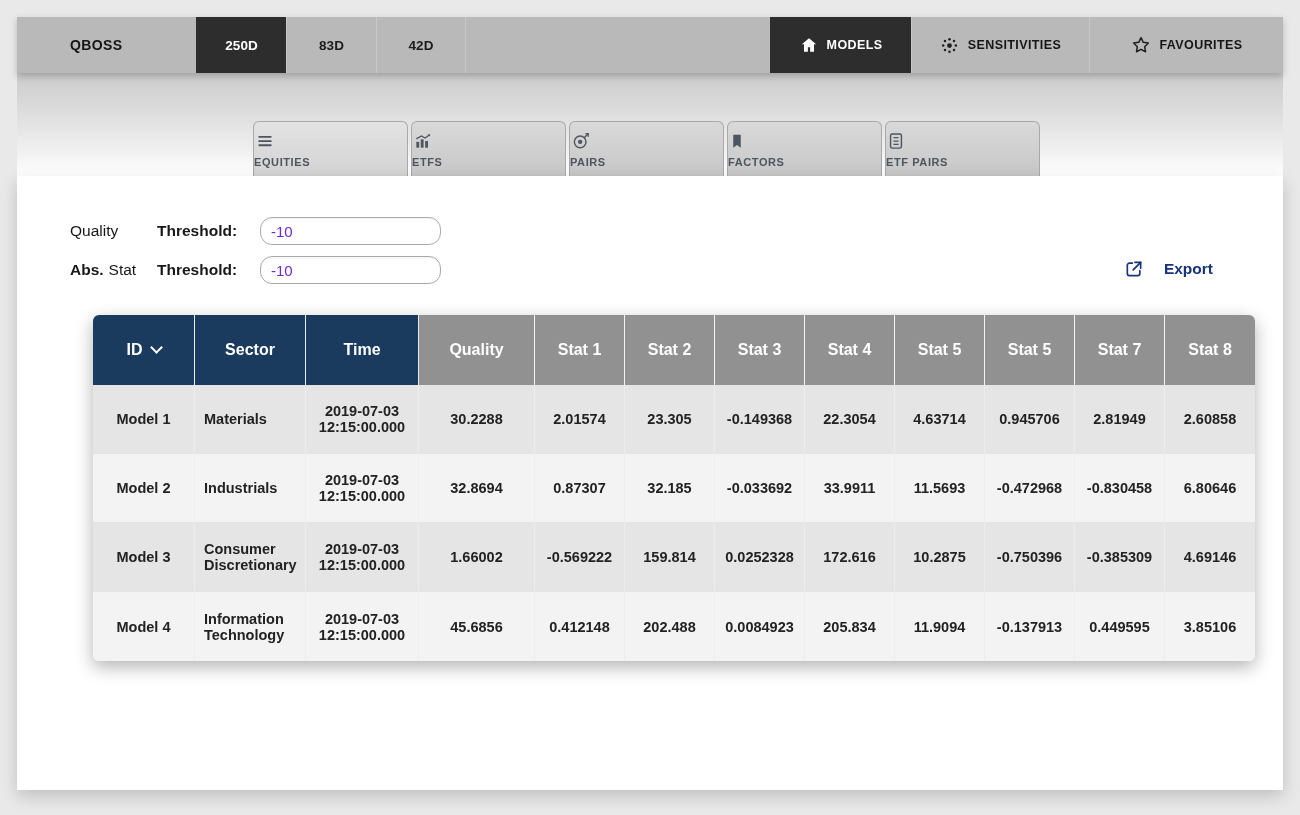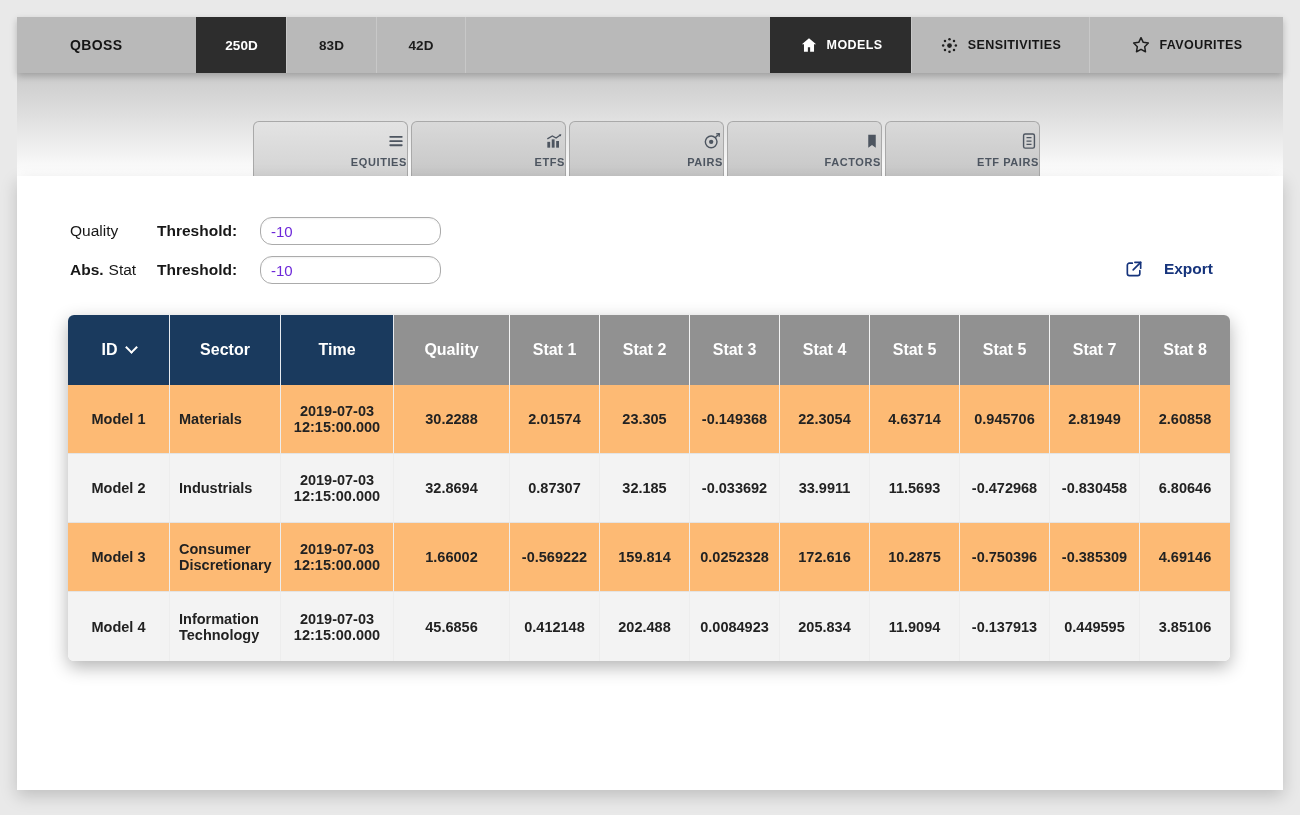--- a/index.html
+++ b/index.html
@@ -18,49 +18,49 @@
   .nav-item{display:flex;align-items:center;justify-content:center;gap:9px;font-size:12.5px;font-weight:700;letter-spacing:.4px;color:#161616;cursor:pointer;border-left:1px solid #c8c8c8}
   .nav-item.active{background:#2d2d2d;color:#fff;border-color:#2d2d2d}
   .nav-models{width:141px}
   .nav-sens{width:178px}
   .nav-fav{width:194px}
   .nav-icon{display:flex;align-items:center}
 
   
   .subheader{height:103px;background:linear-gradient(180deg,#cbcbcb 0%,#dedede 40%,#f2f2f2 78%,#ffffff 100%);position:relative}
   .category-tabs{position:absolute;left:236px;bottom:0;display:flex;gap:3px}
-  .cat-tab{width:155px;height:55px;background:linear-gradient(180deg,#d9d9d9,#c7c7c7);border:1px solid #a9a9a9;border-bottom:none;border-radius:6px 6px 0 0;display:flex;flex-direction:column;align-items:flex-end;justify-content:center;gap:4px;cursor:pointer}
+  .cat-tab{width:155px;height:55px;background:linear-gradient(180deg,#d9d9d9,#c7c7c7);border:1px solid #a9a9a9;border-bottom:none;border-radius:6px 6px 0 0;display:flex;flex-direction:column;align-items:flex-start;justify-content:center;gap:4px;cursor:pointer}
   .cat-tab.active{background:linear-gradient(180deg,#e3e3e3,#d3d3d3)}
   .cat-icon{display:flex;align-items:center;height:22px}
   .cat-label{font-size:11px;font-weight:700;letter-spacing:.6px;color:#4d5560}
 
   
   .panel{background:#fff;min-height:614px;box-shadow:0 6px 16px rgba(0,0,0,.18);position:relative;padding-bottom:57px}
   .filters{position:relative;padding:40px 70px 0 53px}
   .filter-row{display:flex;align-items:center;height:30px;margin-bottom:9px}
   .filter-label{display:flex;align-items:baseline;width:190px;font-size:15.5px;color:#171717}
   .prefix-box{width:87px;display:flex;gap:5px;align-items:baseline}
   .lbl-bold{font-weight:700}
   .filter-input{width:181px;height:28px;border:1px solid #ababab;border-radius:12px;padding:0 10px;font-size:15px;font-family:inherit;color:#6d28d9;outline:none;box-shadow:inset 0 1px 2px rgba(0,0,0,.06);background:#fff}
   .export{position:absolute;top:83px;right:70px;display:flex;align-items:center;gap:20px;cursor:pointer}
   .export-text{font-size:15.5px;font-weight:700;color:#16347c}
 
   
-  .table-wrap{margin:30px 53px 0 51px;width:1162px;border-radius:6px;overflow:hidden;box-shadow:0 6px 18px rgba(0,0,0,.3)}
+  .table-wrap{margin:30px 53px 0 76px;width:1162px;border-radius:6px;overflow:hidden;box-shadow:0 6px 18px rgba(0,0,0,.3)}
   .data-table{width:1162px;table-layout:fixed;border-collapse:separate;border-spacing:0}
   .data-table th:nth-child(1){width:102px}
   .data-table th:nth-child(2){width:111px}
   .data-table th:nth-child(3){width:113px}
   .data-table th:nth-child(4){width:116px}
   .data-table th{height:70px;color:#fff;font-size:16px;font-weight:700;text-align:center;vertical-align:middle;border-right:1px solid rgba(255,255,255,.9);cursor:pointer}
   .data-table th:last-child{border-right:none}
   .col-dark{background:#1a3a5e}
   .col-gray{background:#919191}
   .sort-chevron{display:inline-block;width:9px;height:9px;border-right:2.5px solid #fff;border-bottom:2.5px solid #fff;transform:rotate(45deg);margin-left:9px;margin-bottom:3px}
-  .data-table td{height:69px;text-align:center;vertical-align:middle;font-size:14.5px;font-weight:700;color:#222;background:#fdba74;border-bottom:1px solid #e4e4e4;border-right:1px solid #ededed;padding:4px 6px}
+  .data-table td{height:69px;text-align:center;vertical-align:middle;font-size:14.5px;font-weight:700;color:#222;background:#e5e5e5;border-bottom:1px solid #e4e4e4;border-right:1px solid #ededed;padding:4px 6px}
   .data-table td:last-child{border-right:none}
   .data-table tbody tr:nth-child(even) td{background:#f3f3f3}
   .data-table td:nth-child(2){text-align:left;padding-left:9px}
   .data-table td:nth-child(3){white-space:pre-line}
   .data-table tbody tr:last-child td{border-bottom:none}
 </style>
 </head>
 <body>
 
 <div class="app">

